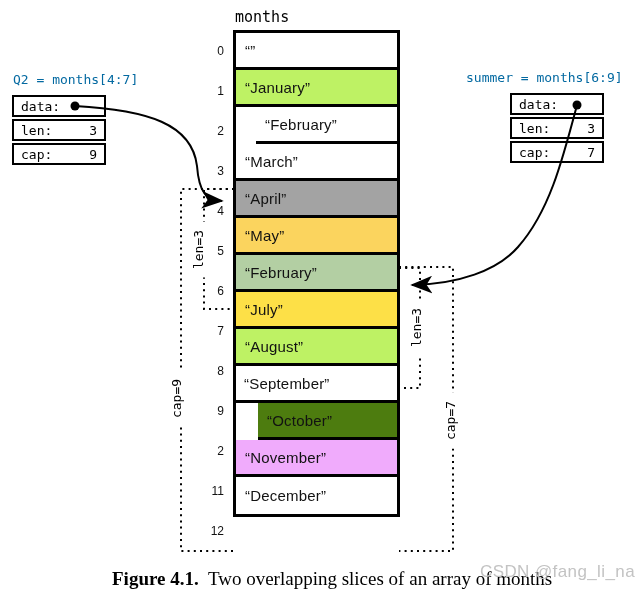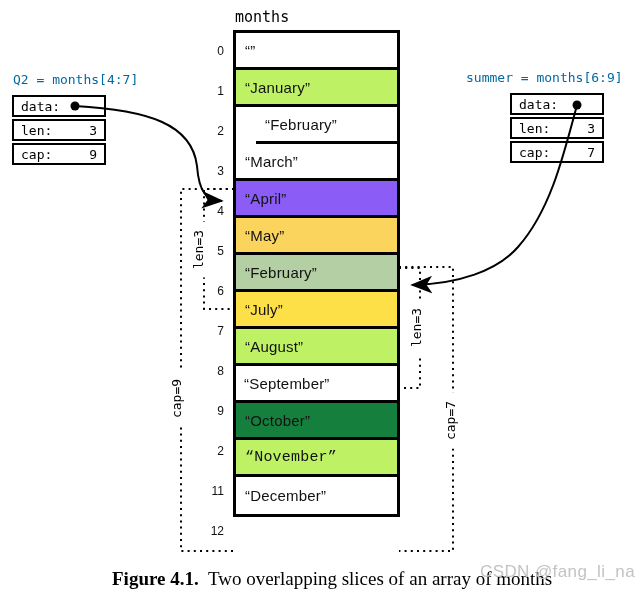--- a/index.html
+++ b/index.html
@@ -69,28 +69,28 @@
 
 <div class="stage">
 
   <div class="array-title mono">months</div>
 
   <div class="array" id="array">
       <div class="cell" style="background: rgb(255, 255, 255);">“”</div>
       <div class="cell" style="background: #bef264;">“January”</div>
       <div class="cell" style="background: rgb(255, 255, 255); margin-left: 20px;">“February”</div>
       <div class="cell" style="background: rgb(255, 255, 255);">“March”</div>
-      <div class="cell" style="background: #8b5cf6;">“April”</div>
+      <div class="cell" style="background: #a3a3a3;">“April”</div>
       <div class="cell" style="background: rgb(251, 212, 94);">“May”</div>
       <div class="cell" style="background: rgb(179, 207, 163);">“February”</div>
       <div class="cell" style="background: #fde047;">“July”</div>
       <div class="cell" style="background: #bef264;">“August”</div>
       <div class="cell" style="background: rgb(255, 255, 255); padding-left: 8px;">“September”</div>
-      <div class="cell" style="background: #15803d;">“October”</div>
-      <div class="cell" style="background: #bef264; font-family: Liberation Mono, monospace;">“November”</div>
+      <div class="cell" style="background: #4d7c0f; margin-left: 22px;">“October”</div>
+      <div class="cell" style="background: #f0abfc;">“November”</div>
       <div class="cell" style="background: rgb(255, 255, 255);">“December”</div>
     </div>
 
   <div id="indices">
       <div class="idx" style="top: 44px;">0</div>
       <div class="idx" style="top: 84px;">1</div>
       <div class="idx" style="top: 124px;">2</div>
       <div class="idx" style="top: 164px;">3</div>
       <div class="idx" style="top: 204px;">4</div>
       <div class="idx" style="top: 244px;">5</div>

